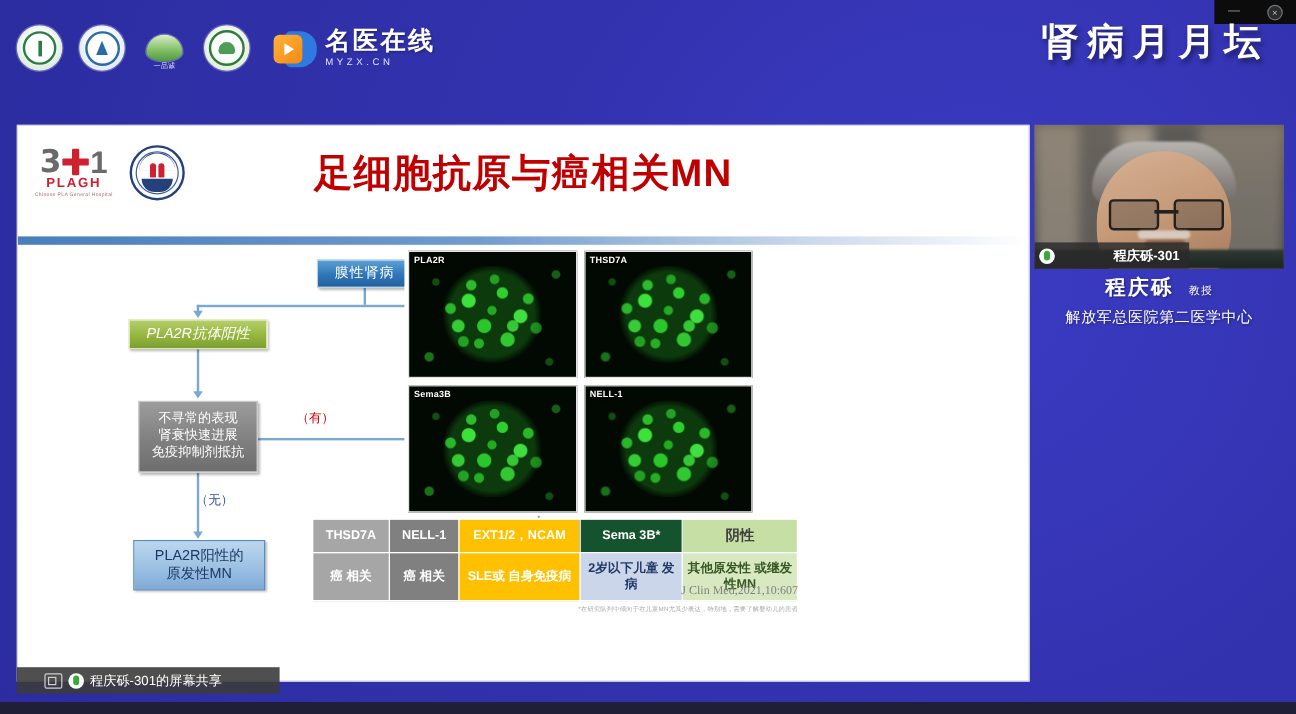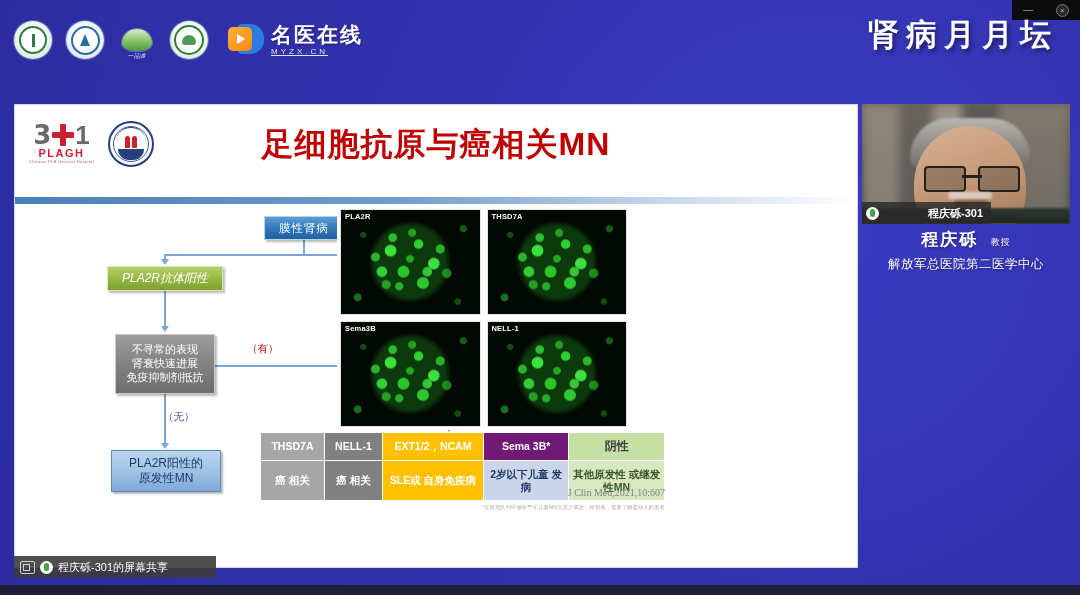--- a/index.html
+++ b/index.html
@@ -49,40 +49,40 @@
   .rl3 .hill{
     width:30px;height:22px;border-radius:50% 50% 45% 45%/65% 65% 35% 35%;
     background:linear-gradient(180deg,#d8eec4 0%,#86c26a 55%,#4d9a3f 100%);
     box-shadow:0 0 0 1px rgba(255,255,255,.3);
   }
   .rl3 .sub{position:absolute;bottom:0;font-size:6px;color:#ffffff;opacity:.85;}
   .rl4{background:radial-gradient(circle at 50% 45%,#ffffff 38%,#e9f3e7 60%,#cfe4cd 100%);}
   .rl4::before{content:"";position:absolute;width:26px;height:26px;border-radius:50%;border:2px solid #2f7c3a;}
   .rl4::after{content:"";position:absolute;width:14px;height:10px;border-radius:7px 7px 3px 3px;background:#4e9c57;}
   #brand{
-    display:flex;align-items:flex-start;gap:7px;margin-left:6px;
+    display:flex;align-items:flex-end;gap:7px;margin-left:6px;
   }
   #brand .play{
     width:36px;height:30px;position:relative;
   }
   #brand .play .blue{
     position:absolute;left:10px;top:0;width:26px;height:30px;
     background:#2f7ae0;border-radius:4px 14px 14px 4px;
   }
   #brand .play .orange{
     position:absolute;left:0;top:3px;width:24px;height:24px;
     background:linear-gradient(135deg,#ffb13c,#f58a12);border-radius:5px;
   }
   #brand .play .tri{
     position:absolute;left:9px;top:10px;width:0;height:0;
     border-left:8px solid #fff;border-top:5px solid transparent;border-bottom:5px solid transparent;
   }
   #brand .bname{color:#fff;font-size:21px;font-weight:bold;letter-spacing:2px;
                 text-shadow:1px 1px 2px rgba(0,0,0,.35);line-height:1;}
-  #brand .bsub{color:#dfe4ff;font-size:8px;letter-spacing:3px;margin-top:2px;text-decoration:underline;}
+  #brand .bsub{color:#dfe4ff;font-size:8px;letter-spacing:3px;margin-top:2px;}
   #forum-title{
     position:absolute;right:22px;top:14px;
     color:#ffffff;font-size:31px;font-weight:bold;letter-spacing:7px;
     text-shadow:2px 3px 4px rgba(0,0,0,.45);
   }
   
   #slide{
     position:absolute;left:14px;top:104px;width:842px;height:462px;
     background:#ffffff;border:1px solid #d7d7d7;overflow:hidden;
   }
@@ -195,21 +195,21 @@
   }
   #ag-table td{
     border:1px solid #ffffff;text-align:center;vertical-align:middle;
     padding:3px 2px;line-height:1.2;
   }
   #ag-table tr.head td{height:21px;font-weight:bold;color:#ffffff;}
   #ag-table tr.body td{height:33px;font-weight:bold;}
   .c-gray1{background:#a6a6a6;color:#ffffff;}
   .c-gray2{background:#808080;color:#ffffff;}
   .c-amber{background:#ffc000;color:#ffffff;}
-  .c-blue{background:#701a75;color:#ffffff;}
+  .c-blue{background:#14532d;color:#ffffff;}
   .c-green{background:#c5dfa5;color:#404040 !important;margin-top:18px;}
   .b-gray1{background:#a6a6a6;color:#ffffff;}
   .b-gray2{background:#808080;color:#ffffff;}
   .b-amber{background:#ffc000;color:#ffffff;}
   .b-bluelt{background:#ccd6ea;color:#1f3864;}
   .b-greenlt{background:#d8e9c2;color:#375623;margin-left:35px;}
   #ag-footnote{
     position:absolute;left:300px;top:300px;width:350px;text-align:right;
     font-size:5.2px;color:#a8a8a8;letter-spacing:.2px;
   }
@@ -321,21 +321,21 @@
     position:absolute;left:0;top:124px;width:208px;text-align:center;color:#ffffff;
   }
   #presenter-info .n1{font-size:17px;font-weight:bold;letter-spacing:2px;
     text-shadow:1px 1px 2px rgba(0,0,0,.4);}
   #presenter-info .n1 small{font-size:9px;font-weight:normal;margin-left:6px;letter-spacing:1px;margin-top:12px;}
   #presenter-info .n2{font-size:12.5px;margin-top:5px;letter-spacing:.5px;
     text-shadow:1px 1px 2px rgba(0,0,0,.4);}
   
   #share-bar{
     position:absolute;left:14px;top:556px;height:22px;min-width:186px;
-    background:rgba(60,60,60,.9);display:flex;align-items:center;gap:5px;padding:0 10px 0 6px;
+    background:rgba(60,60,60,.9);display:flex;align-items:center;gap:5px;padding:0 10px 0 23px;
   }
   #share-bar .scr{
     width:13px;height:11px;border:1.5px solid #cfcfcf;border-radius:2px;position:relative;
   }
   #share-bar .scr::after{content:"";position:absolute;left:2px;top:2px;width:5px;height:5px;border:1.5px solid #cfcfcf;}
   #share-bar .mic2{
     width:13px;height:13px;border-radius:50%;background:#ffffff;display:flex;align-items:center;justify-content:center;
   }
   #share-bar .mic2 i{display:block;width:5px;height:8px;background:#3ba83b;border-radius:2.5px;}
   #share-bar .txt{color:#ffffff;font-size:11px;}

